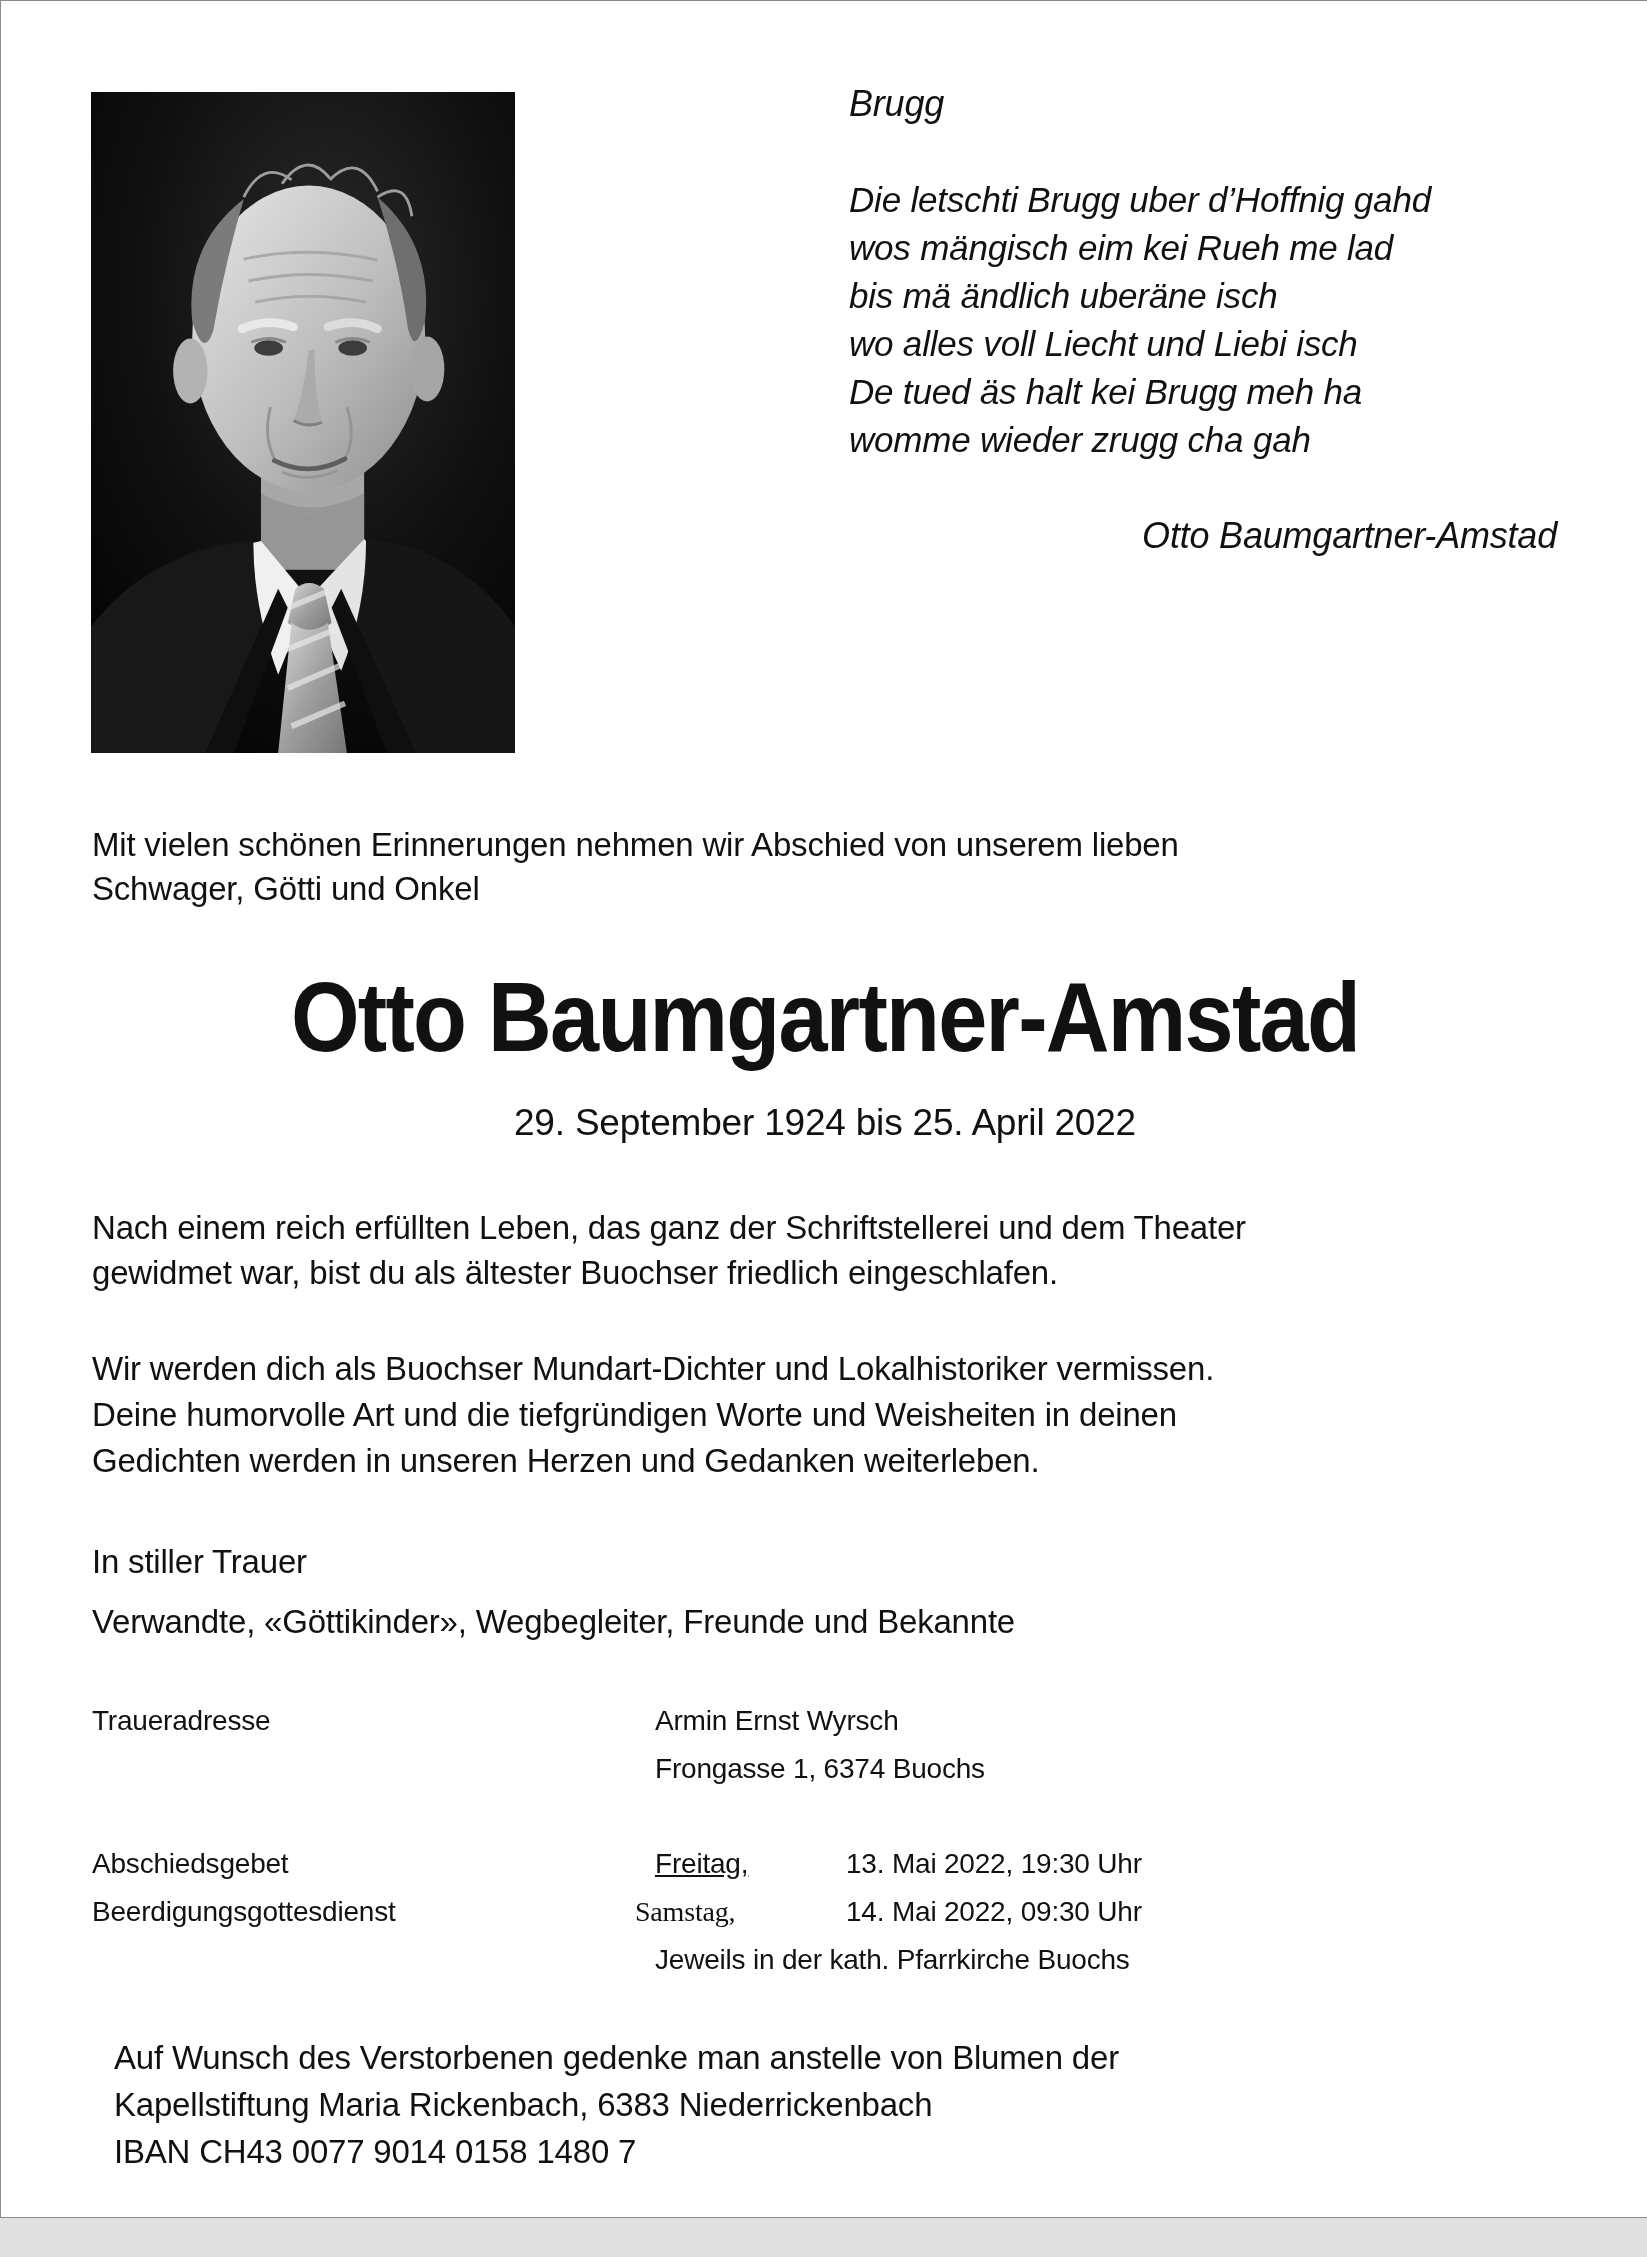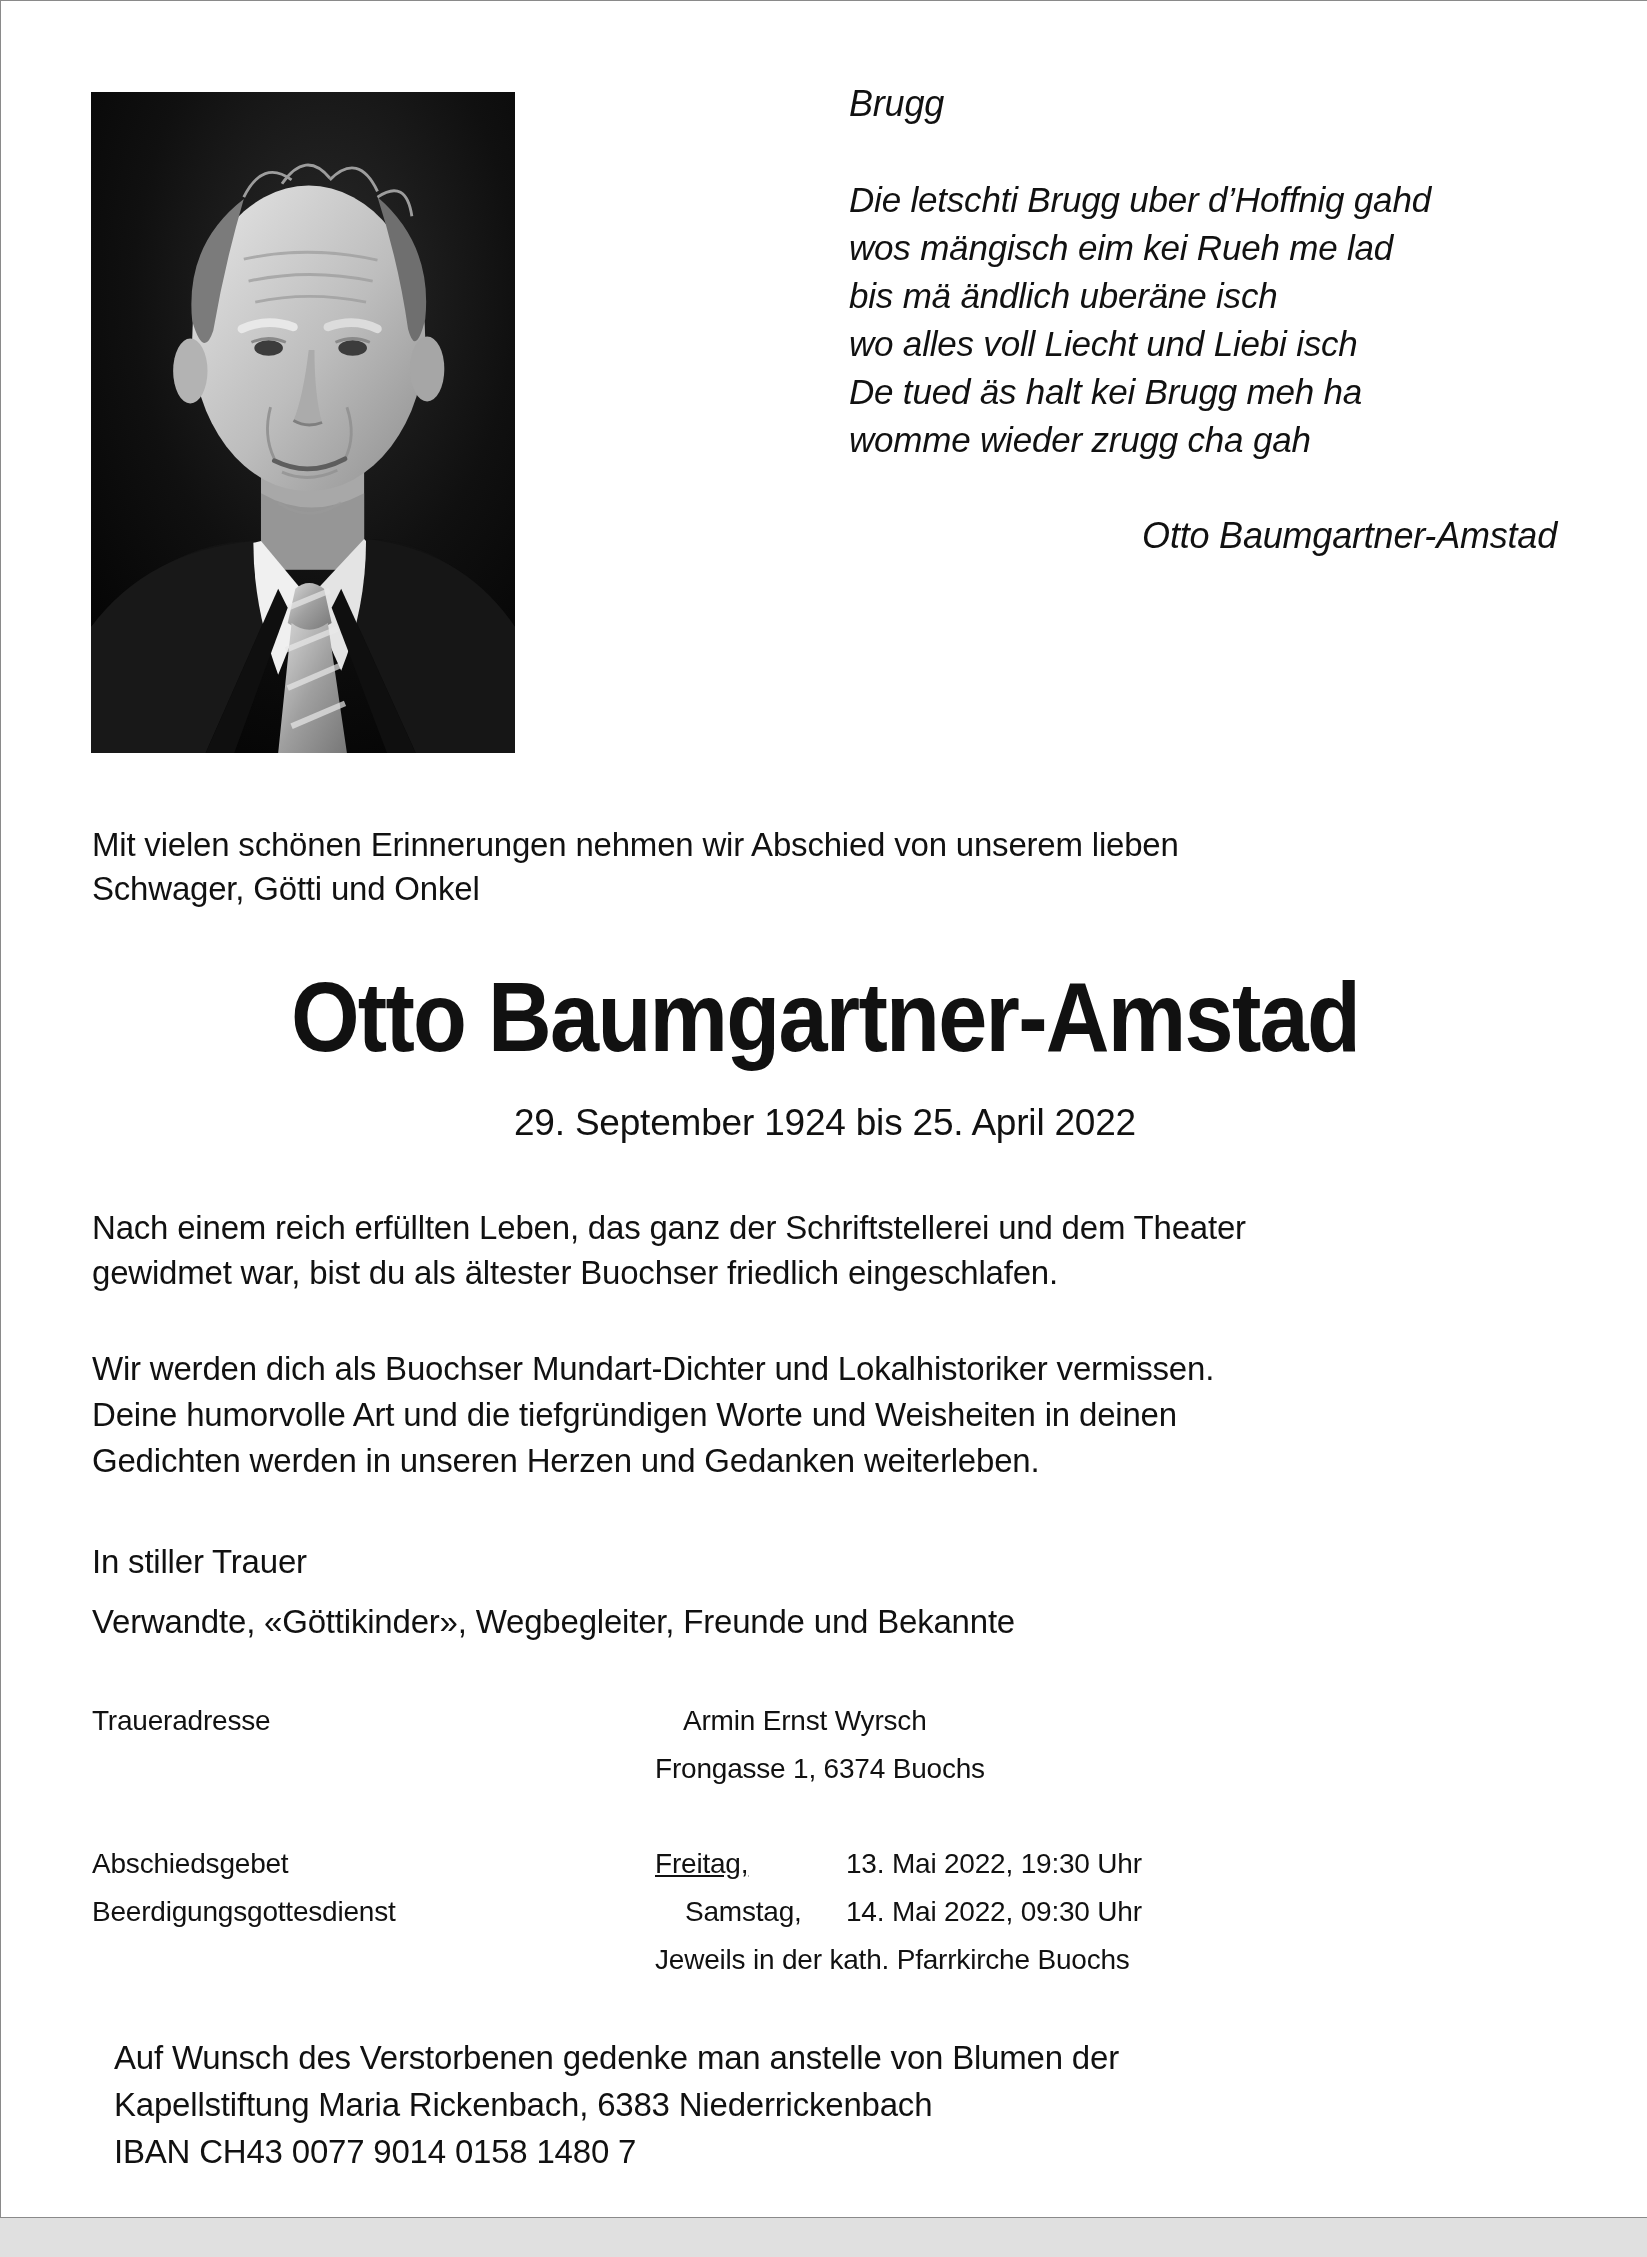--- a/index.html
+++ b/index.html
@@ -202,29 +202,29 @@
   </div>
   <div class="abs par p2">
     <div>Wir werden dich als Buochser Mundart-Dichter und Lokalhistoriker vermissen.</div>
     <div>Deine humorvolle Art und die tiefgründigen Worte und Weisheiten in deinen</div>
     <div>Gedichten werden in unseren Herzen und Gedanken weiterleben.</div>
   </div>
   <div class="abs par mourning-intro">In stiller Trauer</div>
   <div class="abs par mourners">Verwandte, «Göttikinder», Wegbegleiter, Freunde und Bekannte</div>
 
   <div class="cell" style="left:91px; top:1696px;">Traueradresse</div>
-  <div class="cell" style="left:654px; top:1696px;margin-left:28px;">Armin Ernst Wyrsch</div>
+  <div class="cell" style="left:654px; top:1696px;">Armin Ernst Wyrsch</div>
   <div class="cell" style="left:654px; top:1744px;">Frongasse 1, 6374 Buochs</div>
 
   <div class="cell" style="left:91px; top:1839px;">Abschiedsgebet</div>
   <div class="cell" style="left:654px; top:1839px;text-decoration:underline;">Freitag,</div>
   <div class="cell" style="left:845px; top:1839px;">13. Mai 2022, 19:30 Uhr</div>
 
   <div class="cell" style="left:91px; top:1887px;">Beerdigungsgottesdienst</div>
-  <div class="cell" style="left:684px; top:1887px;">Samstag,</div>
+  <div class="cell" style="left:634px; top:1887px;font-family:Liberation Serif, serif;">Samstag,</div>
   <div class="cell" style="left:845px; top:1887px;">14. Mai 2022, 09:30 Uhr</div>
 
   <div class="cell" style="left:654px; top:1935px;">Jeweils in der kath. Pfarrkirche Buochs</div>
 
   <div class="abs donation">
     <div>Auf Wunsch des Verstorbenen gedenke man anstelle von Blumen der</div>
     <div>Kapellstiftung Maria Rickenbach, 6383 Niederrickenbach</div>
     <div>IBAN CH43 0077 9014 0158 1480 7</div>
   </div>
 

